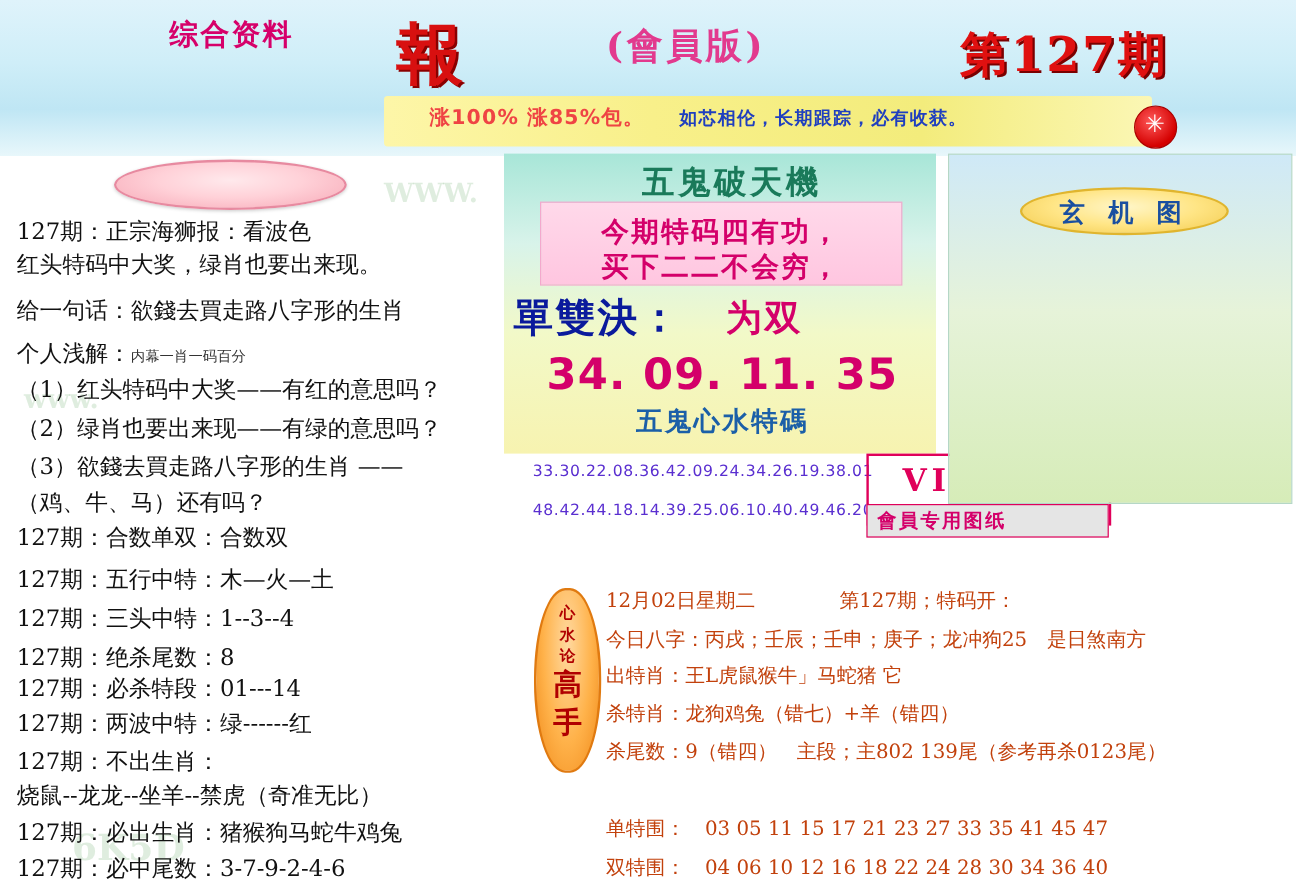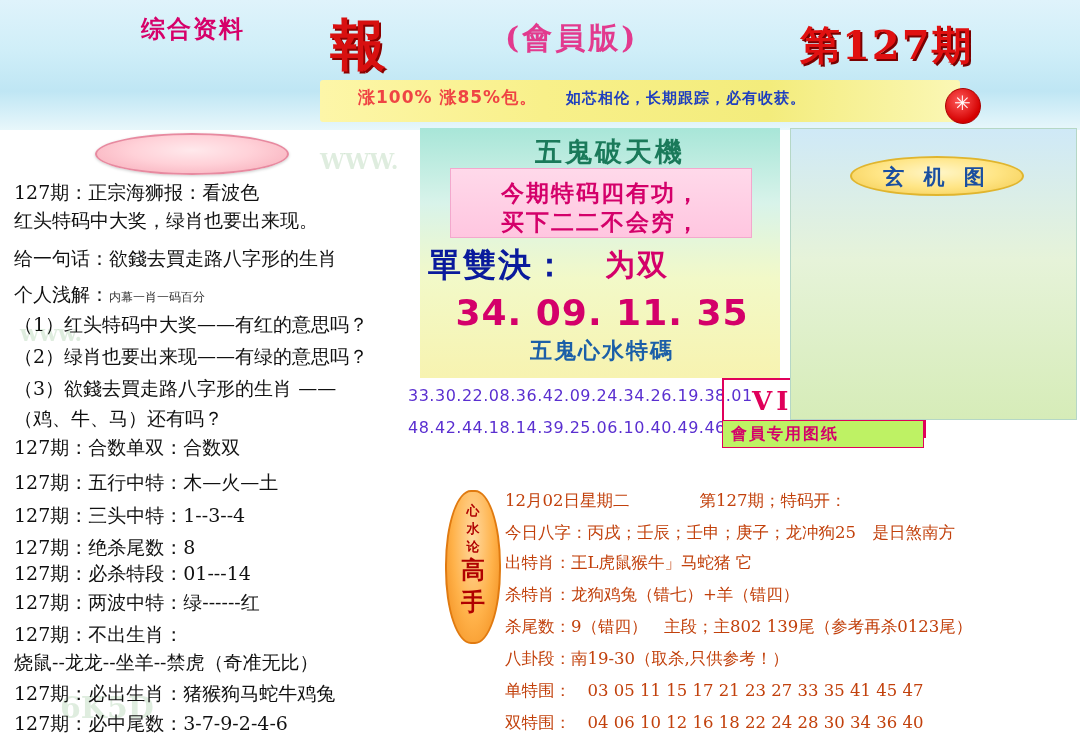--- a/index.html
+++ b/index.html
@@ -122,35 +122,35 @@
     position:absolute;left:452px;top:292px;width:300px;text-align:center;
     font-family:"DejaVu Sans","Liberation Sans",sans-serif;
     font-size:36px;font-weight:bold;color:#d4006a;letter-spacing:1px;
   }
   .mid-sub{
     position:absolute;left:452px;top:336px;width:300px;text-align:center;
     font-family:"DejaVu Serif","Liberation Serif",serif;
     font-size:22px;font-weight:bold;color:#1b5fa8;letter-spacing:2px;
   }
   .num-row{
-    position:absolute;left:408px;
-    font-family:"DejaVu Sans","Liberation Sans",sans-serif;
-    font-size:16px;color:#5a2fd0;letter-spacing:0.5px;white-space:nowrap;
+    position:absolute;left:444px;
+    font-family:"DejaVu Sans","Liberation Sans",sans-serif;
+    font-size:13px;color:#5a2fd0;letter-spacing:0.5px;white-space:nowrap;
   }
   .vip-stamp{
     position:absolute;left:722px;top:378px;width:200px;height:56px;
     border:2px solid #e0005a;
   }
   .vip-stamp .vt{
     position:absolute;left:28px;top:6px;font-size:26px;font-weight:bold;color:#e0005a;
     font-family:"DejaVu Serif","Liberation Serif",serif;letter-spacing:4px;
   }
   .vip-red-band{
     position:absolute;left:722px;top:420px;width:200px;height:26px;
-    background:#bef264;border:1px solid #e0005a;
+    background:#e5e5e5;border:1px solid #e0005a;
   }
   .vip-red-band span{
     position:absolute;left:8px;top:3px;font-size:16px;color:#d4006a;font-weight:bold;
     font-family:"DejaVu Serif","Liberation Serif",serif;letter-spacing:2px;
   }
 
   
   .xj-panel{
     position:absolute;left:790px;top:128px;width:285px;height:290px;
     background:linear-gradient(180deg,#cfe9f7 0%,#e6f3d9 45%,#d6ecb8 100%);
@@ -266,17 +266,16 @@
     <div class="ov" style="top:62px;font-size:24px;">高<br>手</div>
   </div>
 
   <div class="br-line" style="top:490px;">
     <span>12月02日星期二</span><span class="spacer"></span><span>第127期；特码开：</span>
   </div>
   <div class="br-line" style="top:522px;">今日八字：丙戌；壬辰；壬申；庚子；龙冲狗25　是日煞南方</div>
   <div class="br-line" style="top:552px;">出特肖：王L虎鼠猴牛」马蛇猪 它</div>
   <div class="br-line" style="top:584px;">杀特肖：龙狗鸡兔（错七）+羊（错四）</div>
   <div class="br-line" style="top:616px;">杀尾数：9（错四）　主段；主802 139尾（参考再杀0123尾）</div>
-  <div class="br-line" style="top:648px;">八卦段：南19-30（取杀,只供参考！）</div>
   <div class="br-line" style="top:680px;">单特围：　03 05 11 15 17 21 23 27 33 35 41 45 47</div>
   <div class="br-line" style="top:712px;">双特围：　04 06 10 12 16 18 22 24 28 30 34 36 40</div>
 
 </div>
 
 </body></html>

